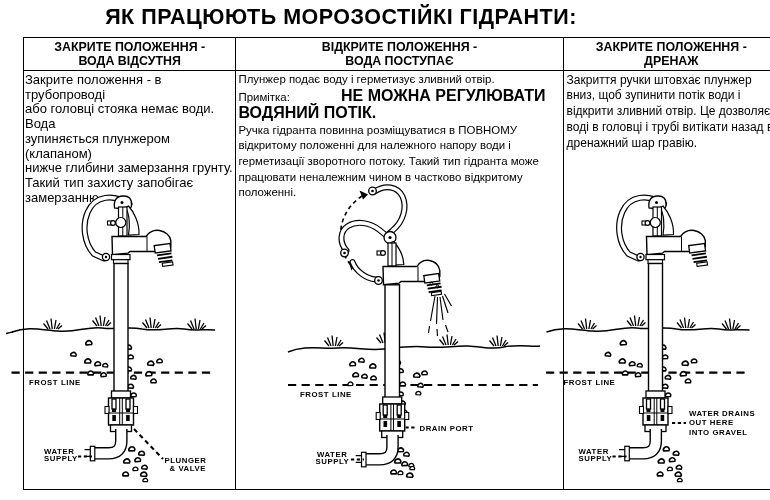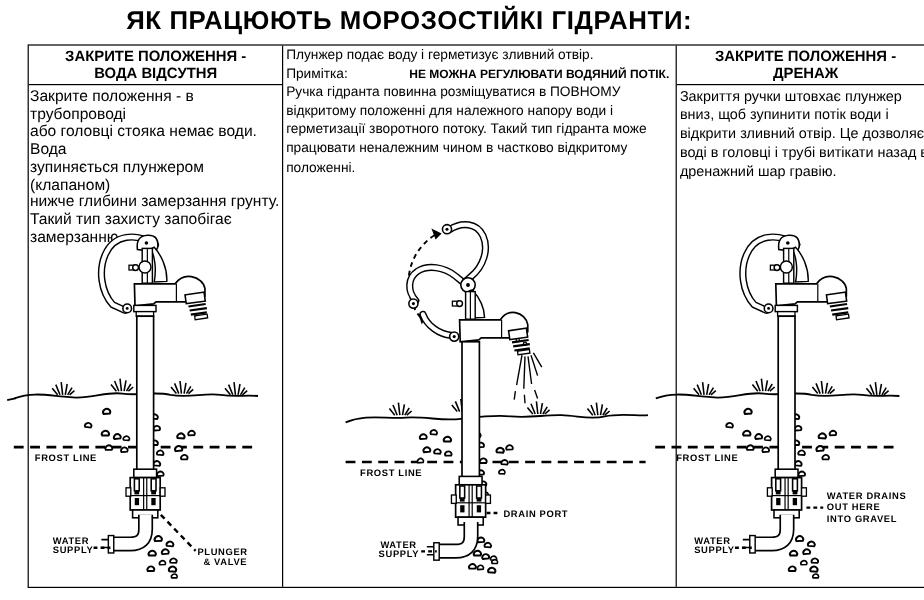--- a/index.html
+++ b/index.html
@@ -8,38 +8,39 @@
 #title { position:absolute; left:-1px; top:4.5px; width:684px; text-align:center; font-size:21.5px; font-weight:bold; letter-spacing:0.5px; }
 .tbl { position:absolute; left:23px; top:37px; width:757px; height:453px; border:1px solid #000; display:flex; }
 .col { height:100%; border-right:1px solid #000; }
 .col:last-child { border-right:none; }
 .c1 { width:213px; }
 .c2 { width:328px; }
 .c3 { width:216px; }
 .hd { height:33px; border-bottom:1px solid #000; text-align:center; font-weight:bold; font-size:12.4px; line-height:14px; padding-top:1.5px; }
 .bd { font-size:13px; line-height:14.7px; padding:2px 0 0 1px; }
 .c2 .bd { font-size:11.45px; line-height:15.6px; padding:1px 1px 0 2px; }
-.c2 .bd b { font-size:10px;padding-left:48px; }
+.c2 .bd b { font-size:16px;padding-left:48px; }
 .c3 .bd { font-size:12px; line-height:15.8px; padding:1.5px 0 0 3px; }
 svg.ovl { position:absolute; left:0; top:0; }
 .lbl { font-size:7.8px; font-weight:bold; letter-spacing:0.55px; font-family:"Liberation Sans", sans-serif; }
 .ln { stroke:#000; stroke-width:1.3; fill:none; }
 .gnd { stroke:#000; stroke-width:1.5; fill:none; }
 .lnt { stroke:#000; stroke-width:1.15; fill:none; }
 </style>
 </head>
 <body>
 <div id="page">
 <div id="title">ЯК ПРАЦЮЮТЬ МОРОЗОСТІЙКІ ГІДРАНТИ:</div>
 <div class="tbl">
   <div class="col c1">
     <div class="hd">ЗАКРИТЕ ПОЛОЖЕННЯ -<br>ВОДА ВІДСУТНЯ</div>
     <div class="bd">Закрите положення - в трубопроводі<br>або головці стояка немає води. Вода<br>зупиняється плунжером (клапаном)<br>нижче глибини замерзання грунту.<br>Такий тип захисту запобігає<br>замерзанню.</div>
   </div>
   <div class="col c2">
+    <div class="hd">ВІДКРИТЕ ПОЛОЖЕННЯ -<br>ВОДА ПОСТУПАЄ</div>
     <div class="bd">Плунжер подає воду і герметизує зливний отвір.<br>Примітка: <b>НЕ МОЖНА РЕГУЛЮВАТИ ВОДЯНИЙ ПОТІК.</b><br>Ручка гідранта повинна розміщуватися в ПОВНОМУ<br>відкритому положенні для належного напору води і<br>герметизації зворотного потоку. Такий тип гідранта може<br>працювати неналежним чином в частково відкритому<br>положенні.</div>
   </div>
   <div class="col c3">
     <div class="hd">ЗАКРИТЕ ПОЛОЖЕННЯ -<br>ДРЕНАЖ</div>
     <div class="bd">Закриття ручки штовхає плунжер<br>вниз, щоб зупинити потік води і<br>відкрити зливний отвір. Це дозволяє<br>воді в головці і трубі витікати назад в<br>дренажний шар гравію.</div>
   </div>
 </div>
 <svg class="ovl" width="770" height="500" viewBox="0 0 770 500">
 <defs>
  <path id="rk" d="M0.2,2.6 L7.2,2.6 Q8.7,0.4 6.8,-1.5 Q4.3,-3.9 1.4,-1.9 Q-1.3,0.2 0.2,2.6 Z" fill="#fff" stroke="#000" stroke-width="2.2"></path>

